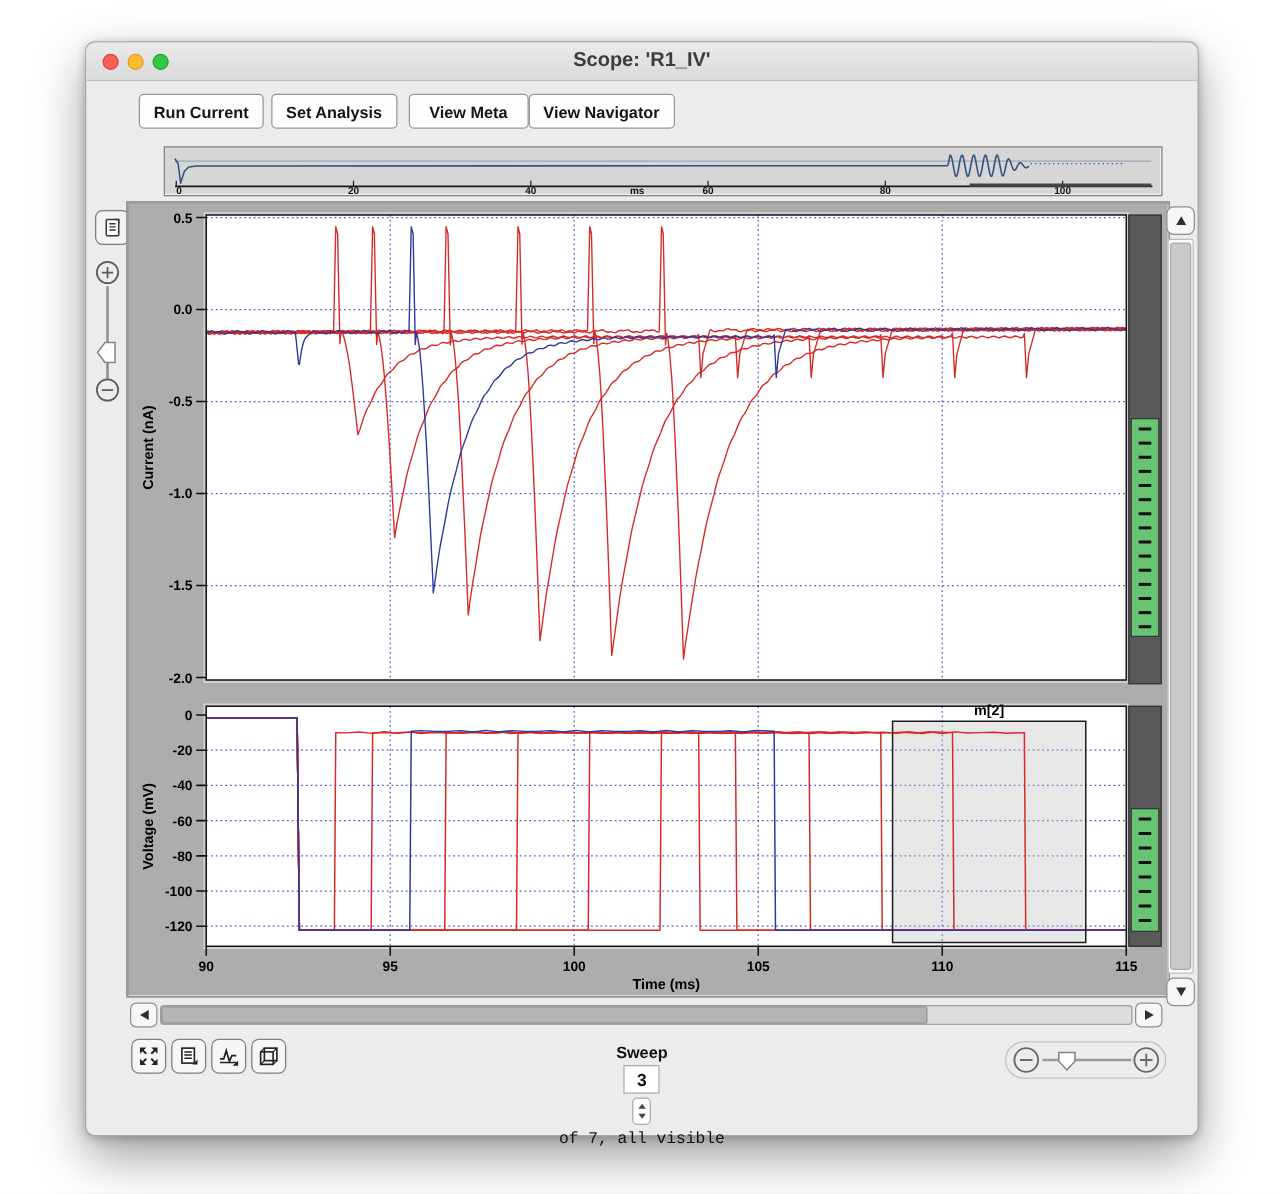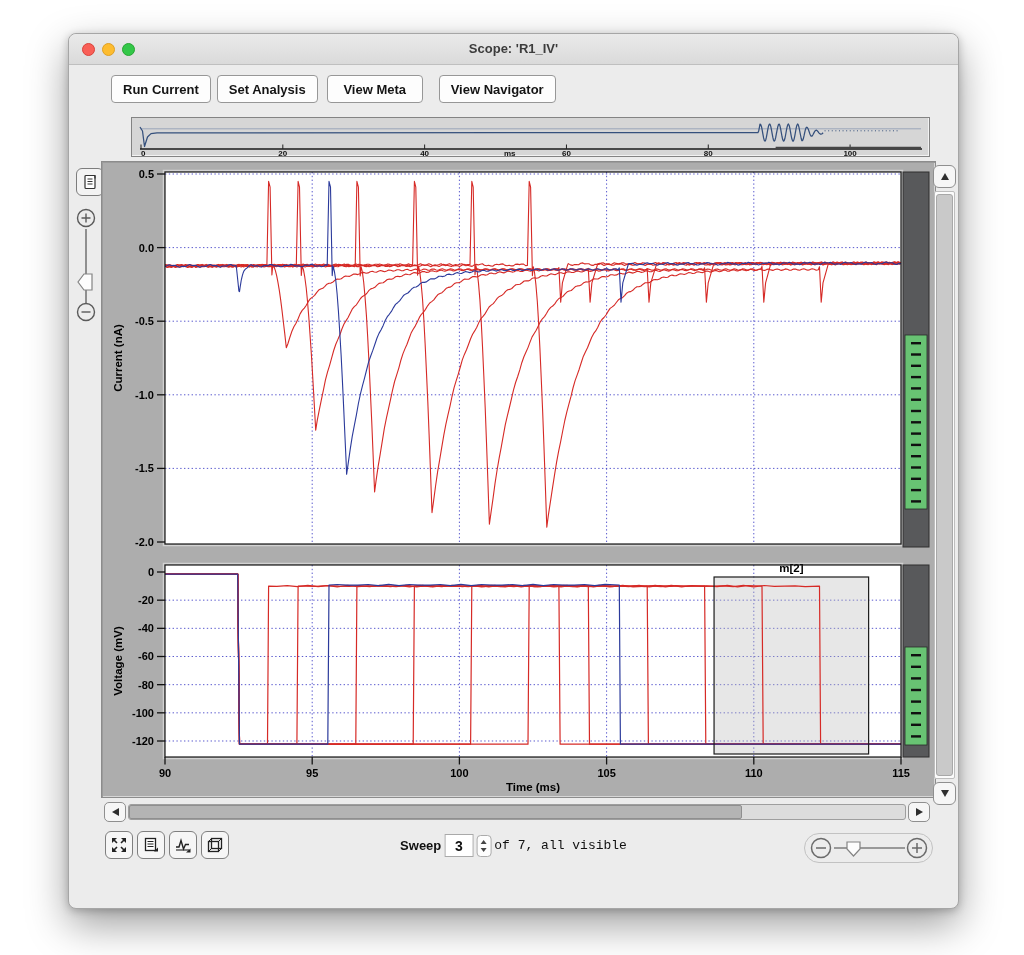--- a/index.html
+++ b/index.html
@@ -2,32 +2,32 @@
 <html><head>
 <meta charset="utf-8">
 <style>
   html,body{margin:0;padding:0;background:#fff;width:1024px;height:955px;overflow:hidden;
     font-family:"Liberation Sans",sans-serif;}
   .window{position:absolute;left:68px;top:33px;width:889px;height:874px;background:#ececec;
     border:1px solid #a6a6a6;border-radius:8px;
     box-shadow:0 16px 40px rgba(0,0,0,.38),0 2px 8px rgba(0,0,0,.22);}
   .titlebar{position:absolute;left:0;top:0;right:0;height:30px;border-radius:8px 8px 0 0;
     background:linear-gradient(#eaeaea,#dadada);border-bottom:1px solid #bfbfbf;}
-  .title{text-align:center;line-height:30px;font-size:13px;font-weight:700;color:#3c3c3c;}
+  .title{text-align:center;line-height:30px;font-size:16px;font-weight:700;color:#3c3c3c;}
   .tl{position:absolute;top:9px;width:13px;height:13px;border-radius:50%;box-sizing:border-box;}
   .tl.r{left:13px;background:#f95f57;border:1px solid #d9423a;}
   .tl.y{left:33px;background:#fdbc2f;border:1px solid #dfa023;}
   .tl.g{left:53px;background:#33c748;border:1px solid #27a532;}
   .btnrow{position:absolute;left:42px;top:41px;display:flex;align-items:center;}
   .tbtn{height:26px;padding:0 11px;background:#fdfdfd;border:1px solid #979797;border-radius:4px;
     font-size:13px;font-weight:700;color:#141414;display:flex;align-items:center;justify-content:center;
     box-shadow:inset 0 1px 0 rgba(255,255,255,.7);}
   .btnrow .tbtn:nth-child(1){margin-right:6px;}
   .btnrow .tbtn:nth-child(2){margin-right:9px;}
-  .btnrow .tbtn:nth-child(3){margin-right:16px;width:72px;}
+  .btnrow .tbtn:nth-child(3){margin-right:0;width:72px;}
   .overview{position:absolute;left:62px;top:83px;width:799px;height:40px;background:#d6d6d6;
     border:1px solid #838383;box-shadow:inset -1px -1px 0 #f2f2f2;box-sizing:border-box;}
   .notebtn{position:absolute;left:7px;top:134px;width:26px;height:26px;border:1px solid #7d7d7d;
     border-radius:6px;background:#f3f3f3;display:flex;align-items:center;justify-content:center;}
   .vzoom{position:absolute;left:6px;top:172px;width:22px;height:118px;}
   .plots-panel{position:absolute;left:32px;top:127px;width:835px;height:637px;background:#adadad;
     border:1px solid #8c8c8c;box-shadow:inset 1px 1px 0 #9b9b9b,inset -1px -1px 0 #d6d6d6;box-sizing:border-box;}
   .plots-panel svg{display:block;}
   svg text{font-family:"Liberation Sans",sans-serif;}
   .vscroll{position:absolute;left:864px;top:131px;width:23px;height:640px;}
@@ -44,21 +44,21 @@
     position:relative;box-sizing:border-box;}
   .hthumb{position:absolute;left:0;top:0;bottom:0;width:79%;background:#b4b4b4;border:1px solid #8f8f8f;
     border-radius:2px;box-sizing:border-box;}
   .arr-up{width:0;height:0;border-left:4.5px solid transparent;border-right:4.5px solid transparent;border-bottom:7px solid #2e2e2e;}
   .arr-down{width:0;height:0;border-left:4.5px solid transparent;border-right:4.5px solid transparent;border-top:7px solid #2e2e2e;}
   .arr-left{width:0;height:0;border-top:4.5px solid transparent;border-bottom:4.5px solid transparent;border-right:7px solid #2e2e2e;}
   .arr-right{width:0;height:0;border-top:4.5px solid transparent;border-bottom:4.5px solid transparent;border-left:7px solid #2e2e2e;}
   .iconrow{position:absolute;left:36px;top:797px;display:flex;gap:4px;}
   .ibtn{width:28px;height:28px;border:1px solid #7f7f7f;border-radius:6px;background:#f6f6f6;
     box-sizing:border-box;display:flex;align-items:center;justify-content:center;}
-  .sweepbar{position:absolute;left:50%;top:800px;transform:translateX(-50%);display:flex;align-items:center;gap:3px;}
+  .sweepbar{position:absolute;left:50%;top:800px;transform:translateX(-50%);display:flex;align-items:center;gap:3px;flex-direction:column;}
   .sweeplabel{font-size:13px;font-weight:700;color:#111;}
   .sweepfield{width:27px;height:21px;background:#fff;border:1px solid #a9a9a9;font-size:14px;font-weight:700;
     color:#111;display:flex;align-items:center;justify-content:center;}
   .stepper{width:15px;height:22px;border:1px solid #ababab;border-radius:4px;background:#fdfdfd;
     display:flex;flex-direction:column;align-items:center;justify-content:space-evenly;box-sizing:border-box;}
   .stp{width:0;height:0;border-left:3.5px solid transparent;border-right:3.5px solid transparent;}
   .stp.up{border-bottom:4.5px solid #444;}
   .stp.dn{border-top:4.5px solid #444;}
   .sweepsuffix{font-size:13px;color:#111;font-family:Liberation Mono, monospace;}
   .hzoom{position:absolute;left:735px;top:799px;width:129px;height:30px;border:1px solid #c2c2c2;border-radius:15px;

